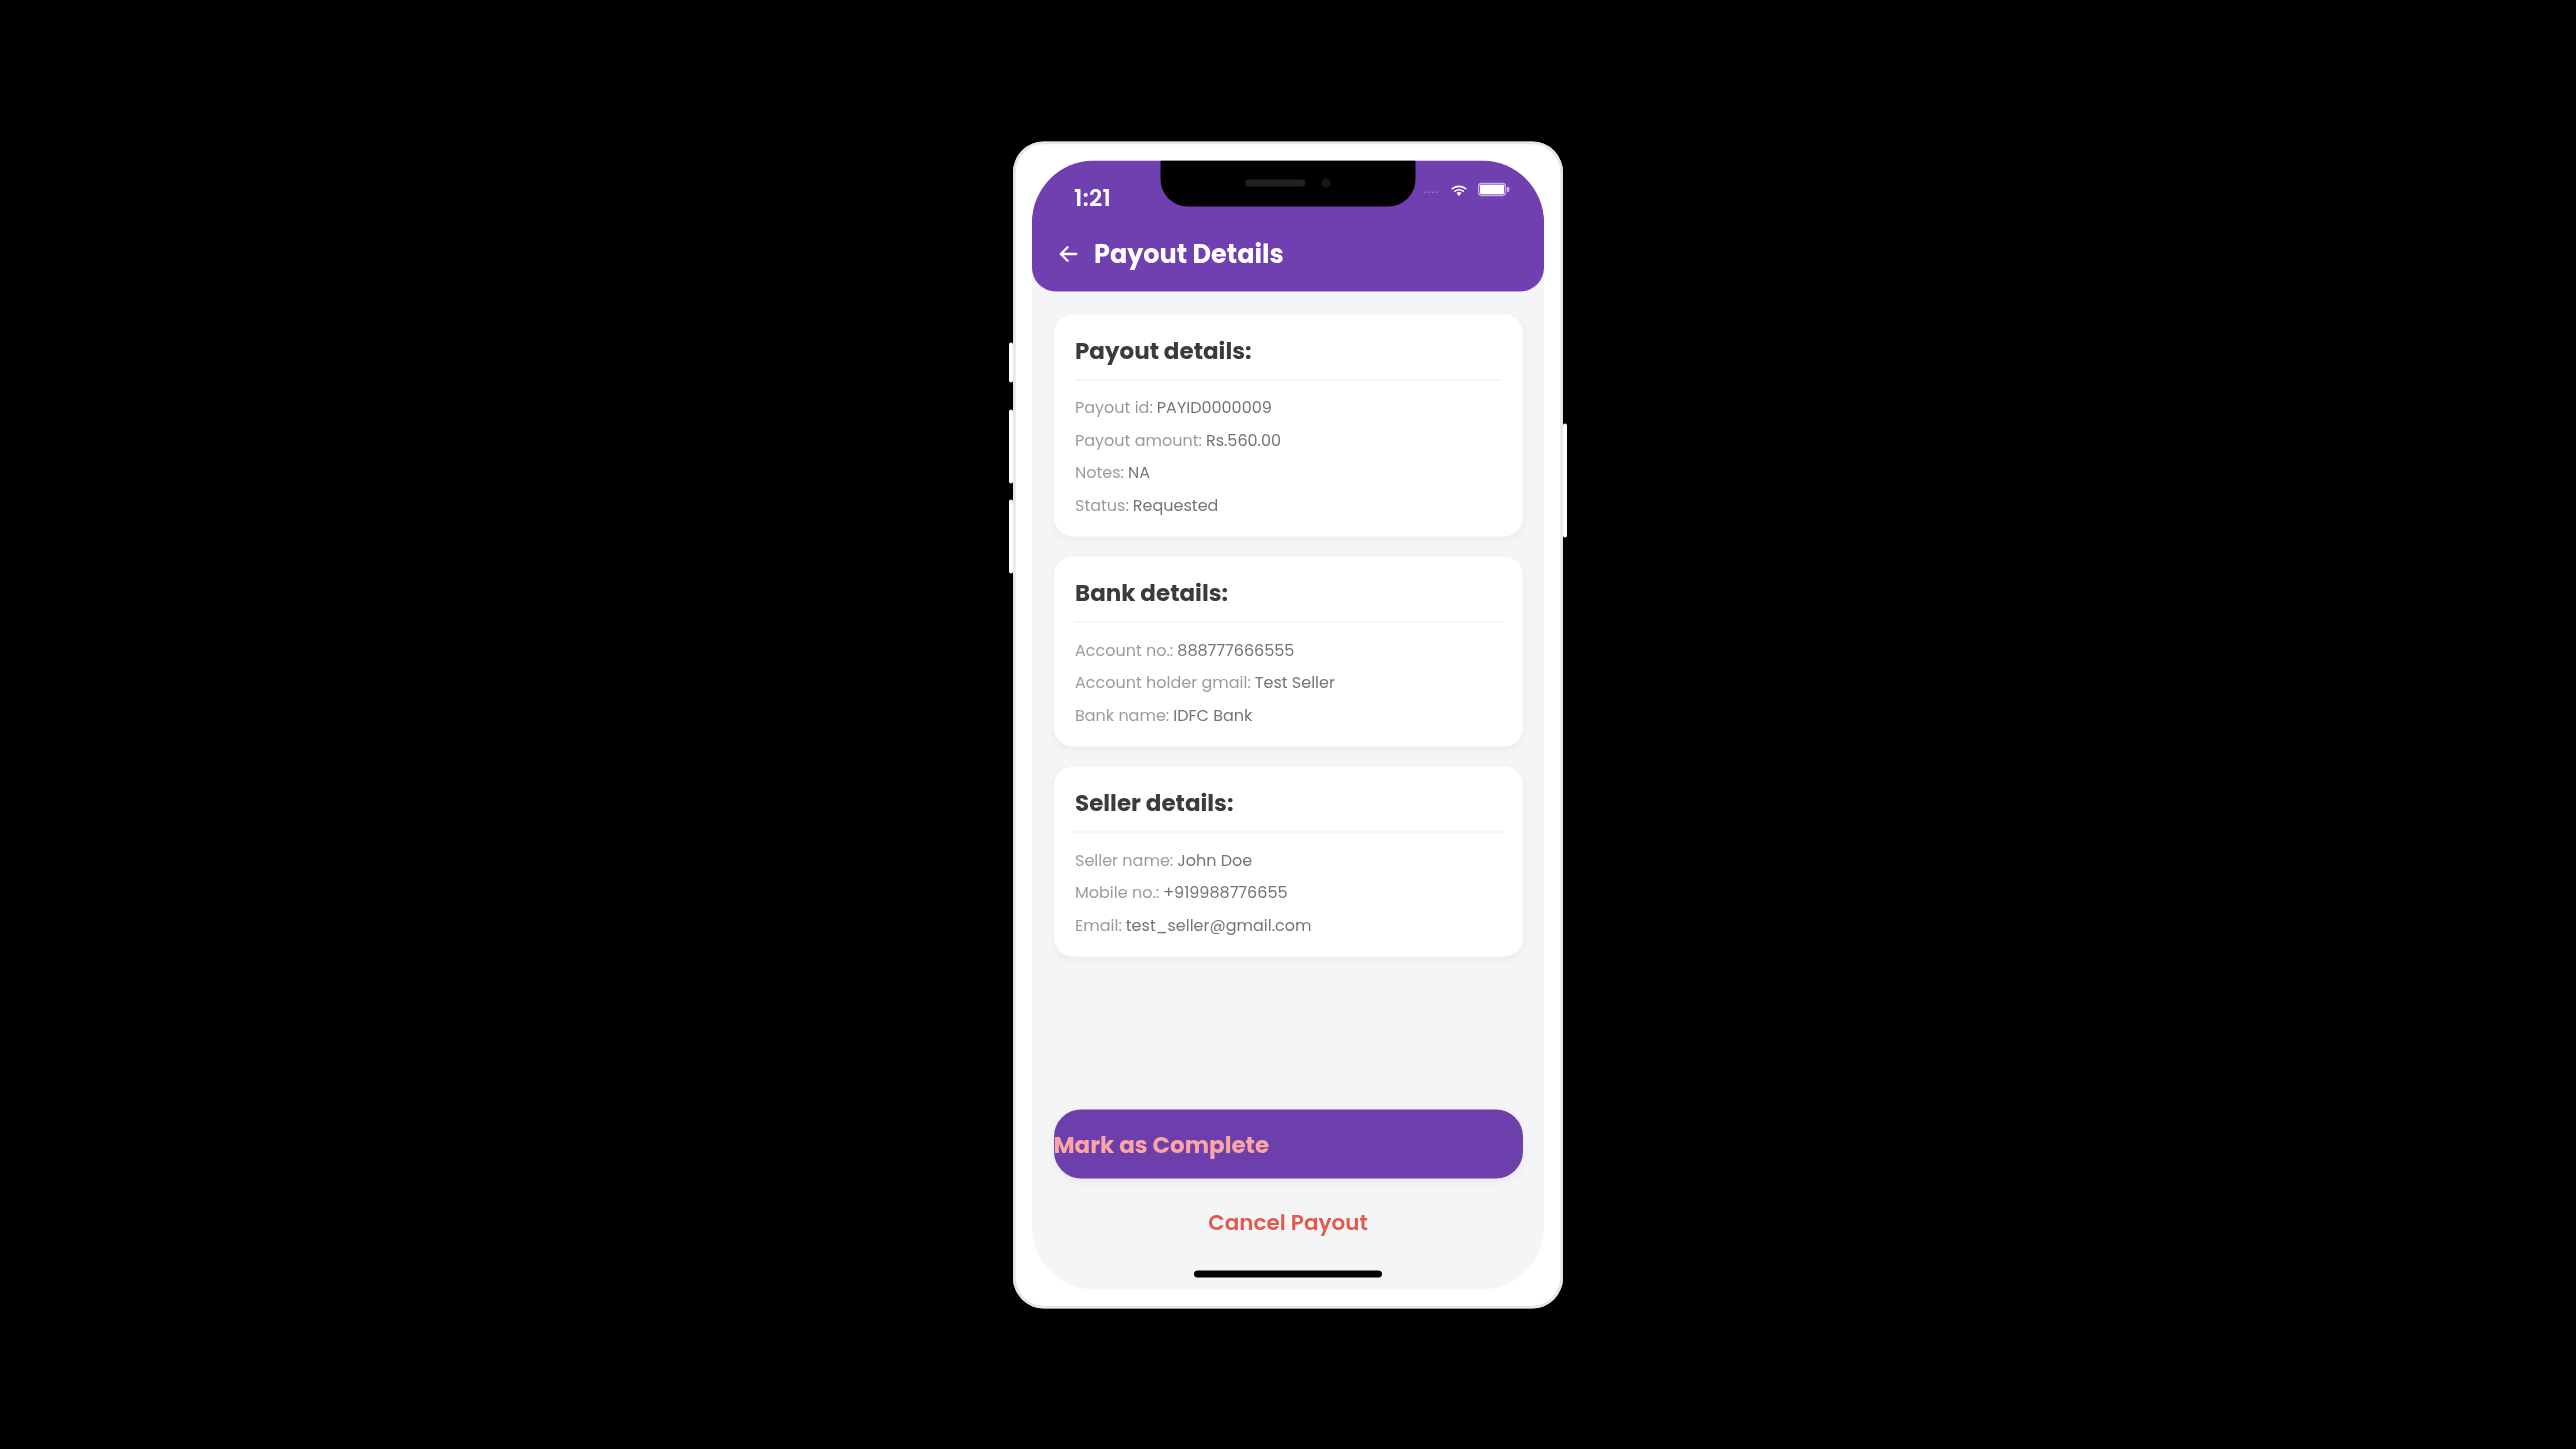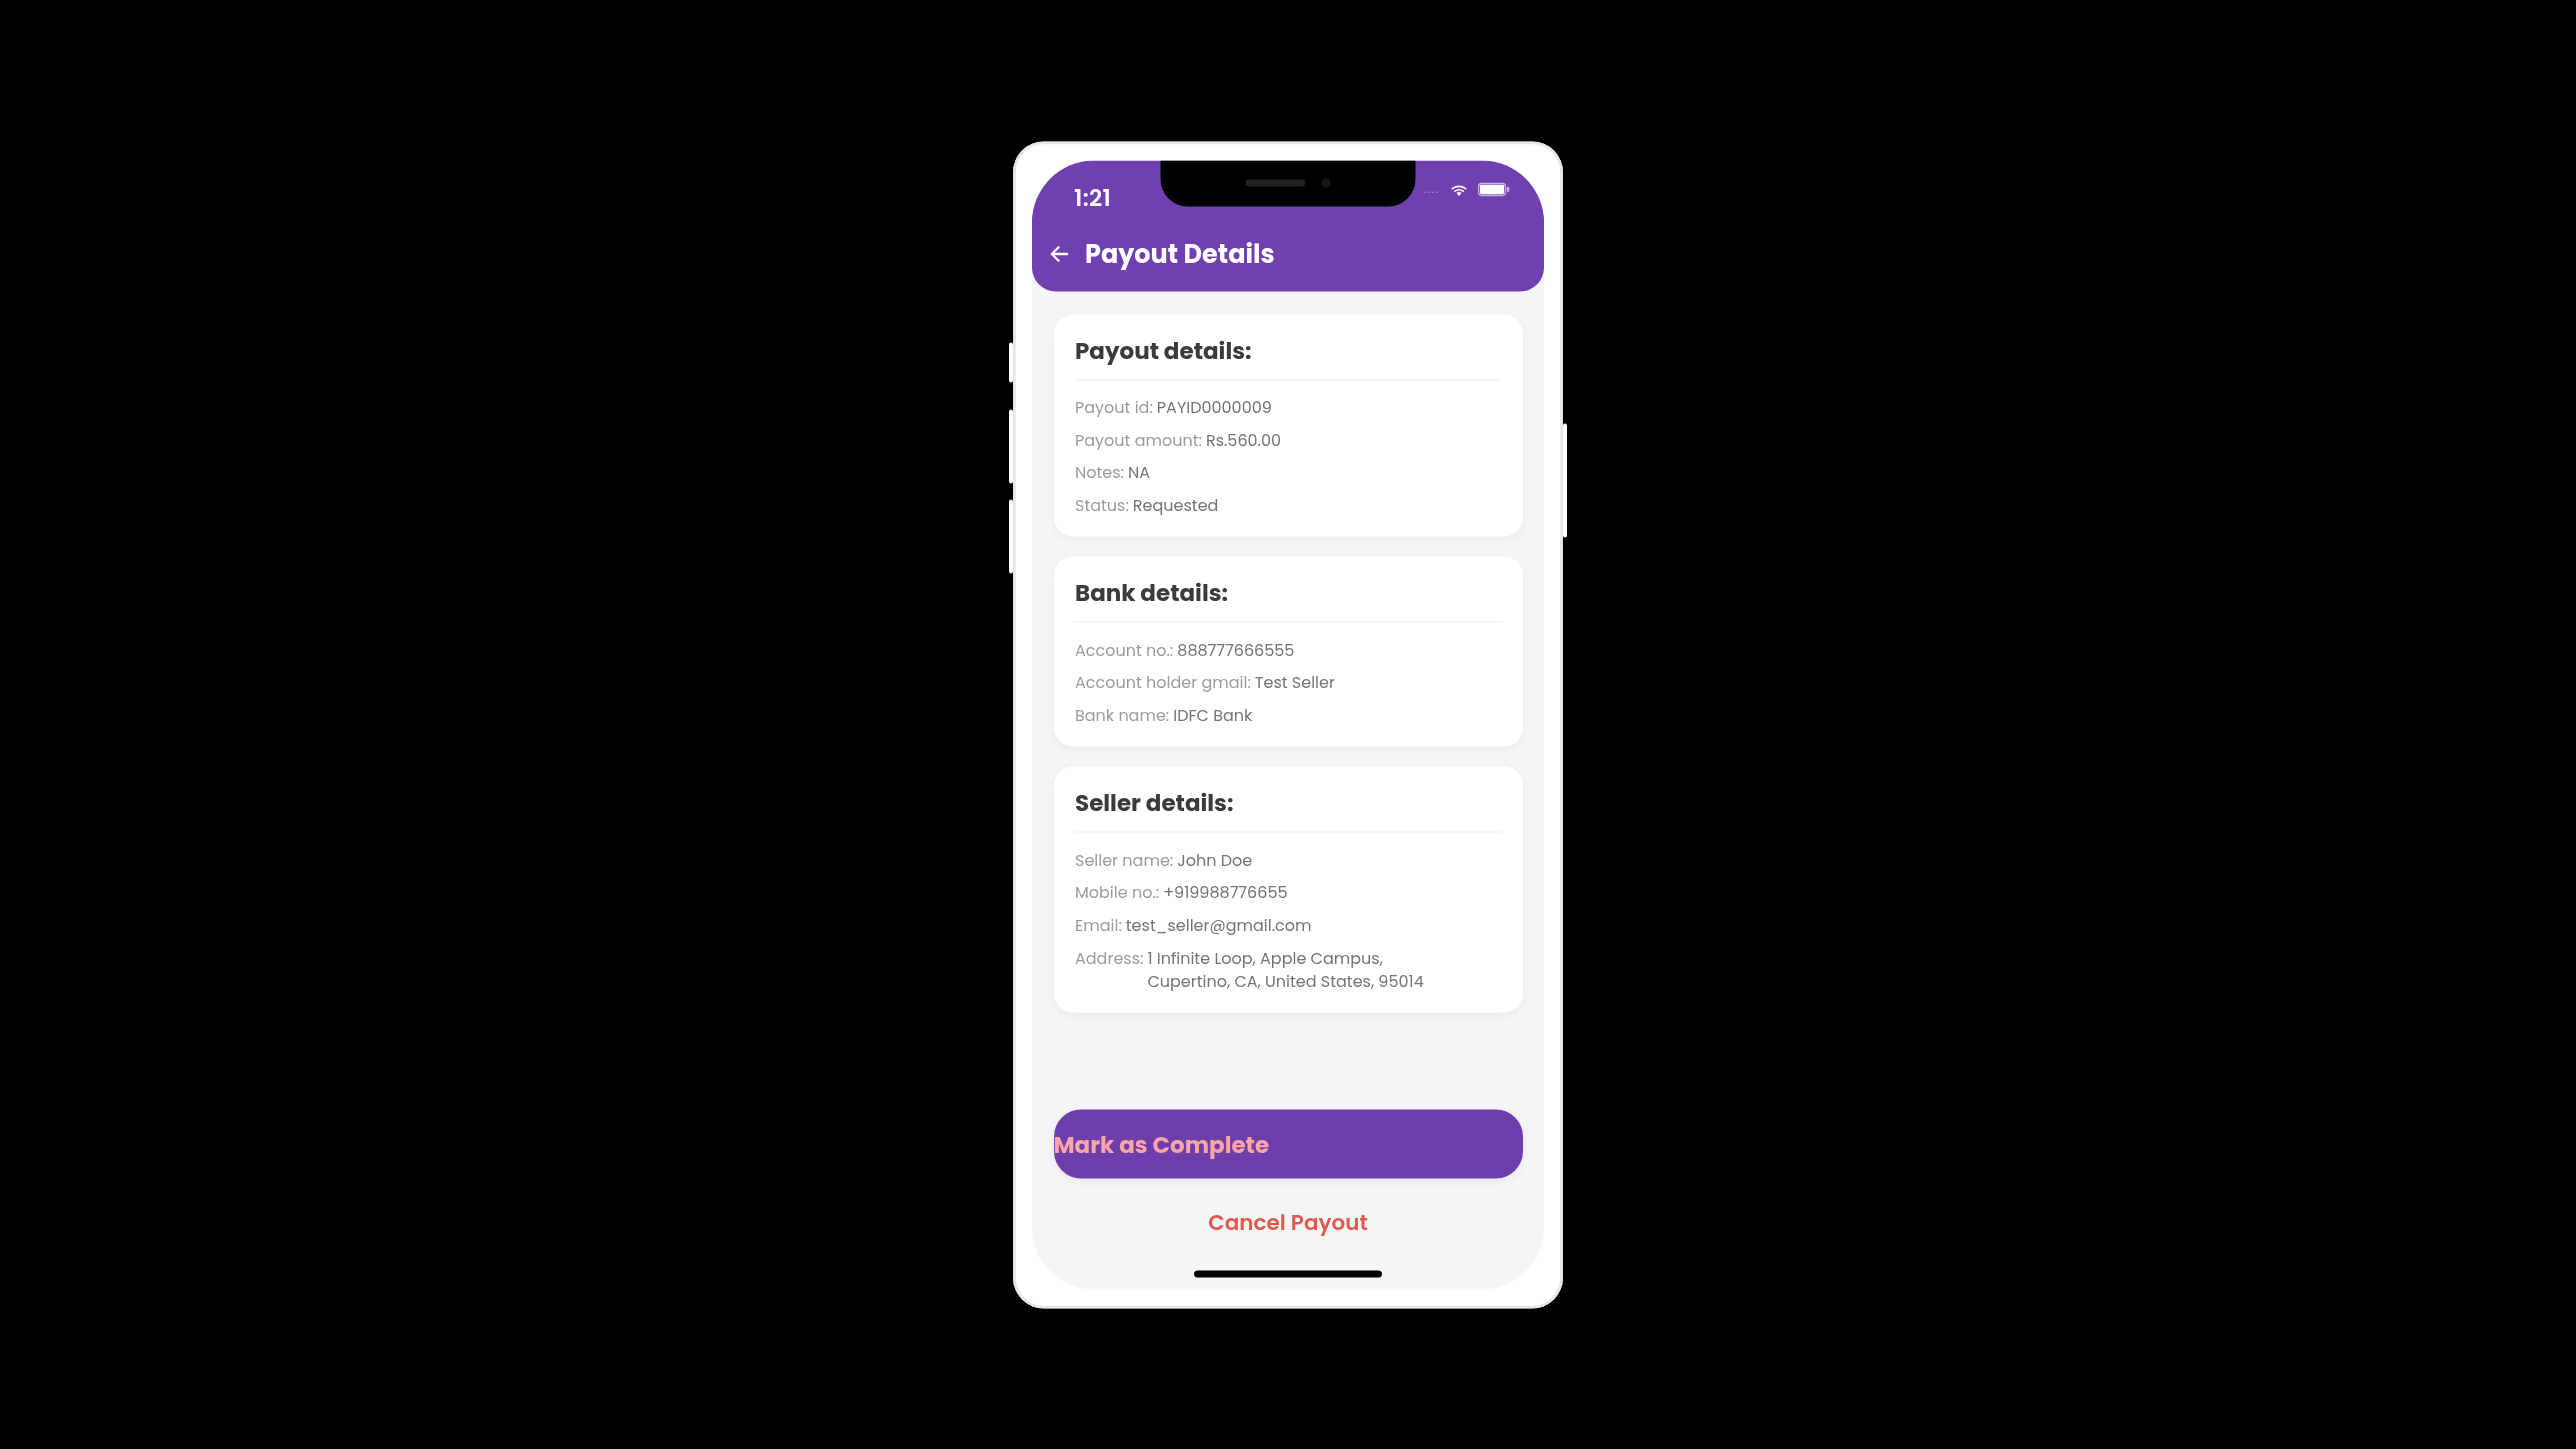--- a/index.html
+++ b/index.html
@@ -105,21 +105,21 @@
   .signal-icon { color: rgba(255,255,255,0.35); font-size: 9.4px; letter-spacing: 1.3px; }
   .header {
     position: absolute;
     top: 56px;
     left: 0;
     right: 0;
     height: 75px;
     background: var(--brand);
     display: flex;
     align-items: center;
-    padding-left: 14px;
+    padding-left: 23px;
     border-bottom-left-radius: 24px;
     border-bottom-right-radius: 24px;
     z-index: 4;
   }
   .back-btn {
     width: 27px;
     height: 27px;
     display: inline-flex;
     align-items: center;
     justify-content: center;
@@ -314,24 +314,20 @@
             <span class="value">John Doe</span>
           </div>
           <div class="row">
             <span class="label">Mobile no.: </span>
             <span class="value">+919988776655</span>
           </div>
           <div class="row">
             <span class="label">Email: </span>
             <span class="value">test_seller@gmail.com</span>
           </div>
-          <div class="row">
-            <span class="label">Address: </span>
-            <span class="value multiline">1 Infinite Loop, Apple Campus, Cupertino, CA, United States, 95014</span>
-          </div>
         </div>
 
         <div class="primary-btn">Mark as Complete</div>
 
         <div class="danger-link">Cancel Payout</div>
 
       </div>
 
       <div class="home-indicator"></div>
     </div>

